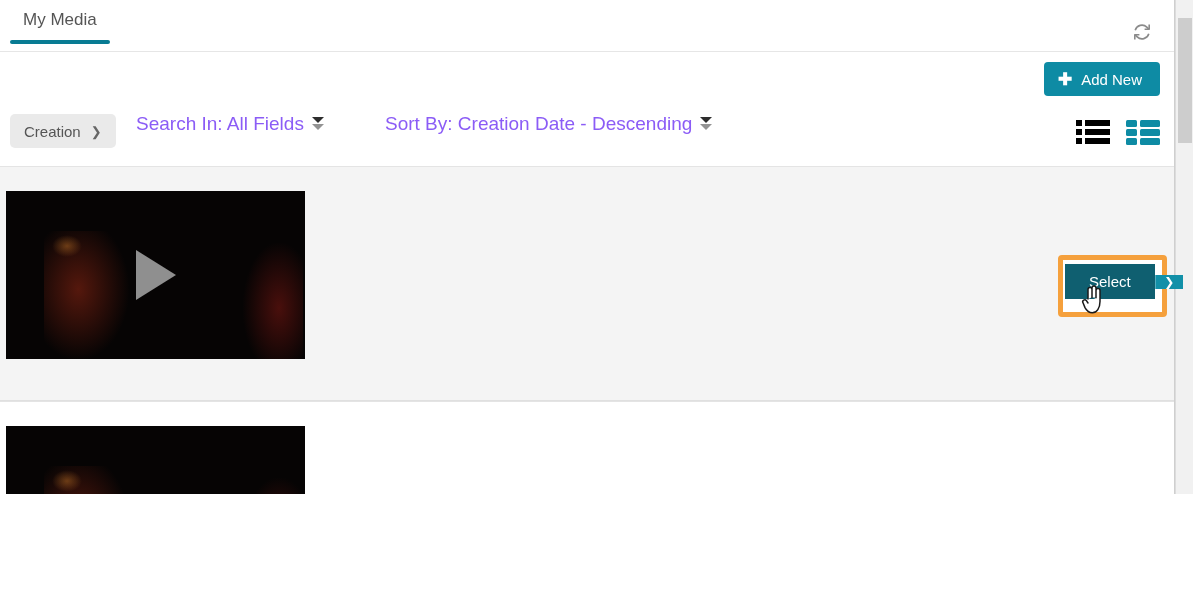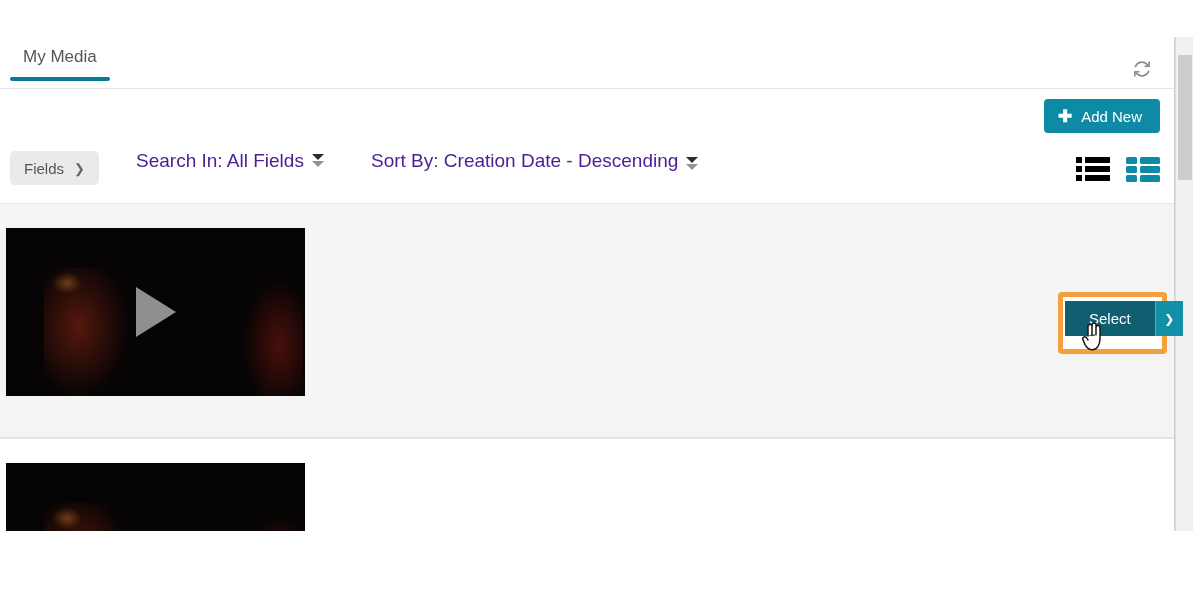--- a/index.html
+++ b/index.html
@@ -8,21 +8,20 @@
     width: 1193px; height: 592px;
     overflow: hidden;
     background: #ffffff;
     font-family: "Liberation Sans", sans-serif;
   }
   #app {
     position: relative;
     width: 1193px; height: 494px;
     background: #fff;
     overflow: hidden;
-    margin-top: 37px;
   }
   
   .scrollbar {
     position: absolute; top: 0; right: 0;
     width: 18px; height: 592px;
     background: #f1f1f1;
     border-left: 1px solid #dcdcdc;
   }
   .sb-thumb {
     position: absolute; top: 18px; left: 2px;
@@ -167,27 +166,27 @@
     color: #555;
     cursor: pointer;
     display: flex; align-items: center; gap: 10px;
     font-family: "Liberation Sans", sans-serif;
   }
   .chev-right { font-size: 13px; color: #666; }
   .dropdown-txt {
     position: absolute;
     top: 5px;
     font-size: 19px;
-    color: #4c1d95;
+    color: #8b5cf6;
     cursor: pointer;
     display: flex; align-items: center;
     white-space: nowrap;
   }
   .dropdown-txt.searchin { left: 136px; }
-  .dropdown-txt.sortby { left: 371px; align-items: flex-end; }
+  .dropdown-txt.sortby { left: 385px; }
   .caret-dbl.dark .c1 { border-top-color: #2d2d2d; }
   .caret-dbl.dark .c2 { border-top-color: #6f6f6f; }
 
   .viewtoggle {
     position: absolute;
     top: 10px; right: 14px;
     display: flex; gap: 16px;
   }
   .vt-icon { width: 34px; height: 28px; cursor: pointer; }
 
@@ -263,20 +262,21 @@
     white-space: nowrap;
   }
 
   
   .select-wrap {
     position: absolute;
     display: flex;
     border-radius: 0;
     overflow: hidden;
     cursor: pointer;
+    align-items: center;
   }
   .select-wrap.first { right: 26px; top: 265px; }
   .sel-main {
     background: #0e8ba4;
     color: #fff;
     font-size: 15px;
     padding: 9px 20px;
     border: none;
     font-family: "Liberation Sans", sans-serif;
     cursor: pointer;
@@ -334,21 +334,21 @@
     <div class="addnew-row">
       <button class="btn-addnew">
         <span class="plus-icon">✚</span>
         <span>Add New</span>
       </button>
     </div>
 
 
     <div class="filterrow">
       <button class="btn-filters">
-        <span>Fields</span>
+        <span>Creation</span>
         <span class="chev-right">❯</span>
       </button>
 
       <div class="dropdown-txt searchin">
         <span>Search In: All Fields</span>
         <span class="caret-dbl dark">
           <span class="c1"></span>
             <span class="c2"></span>
         </span>
       </div>

